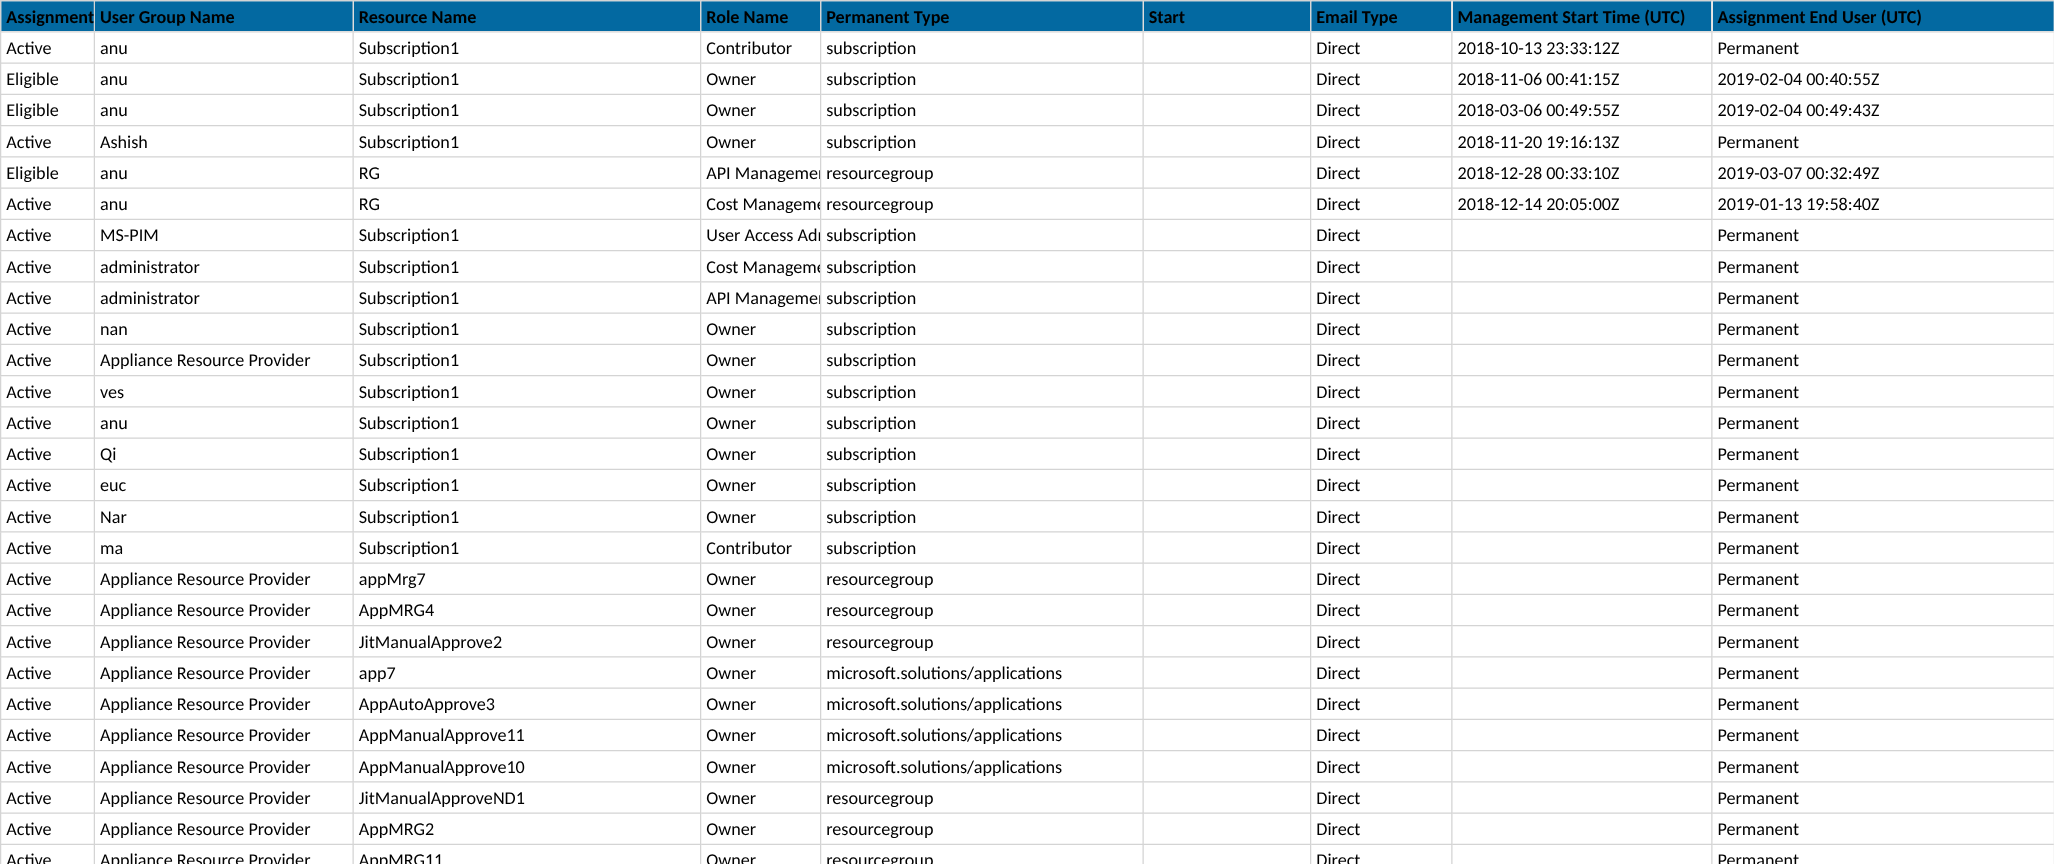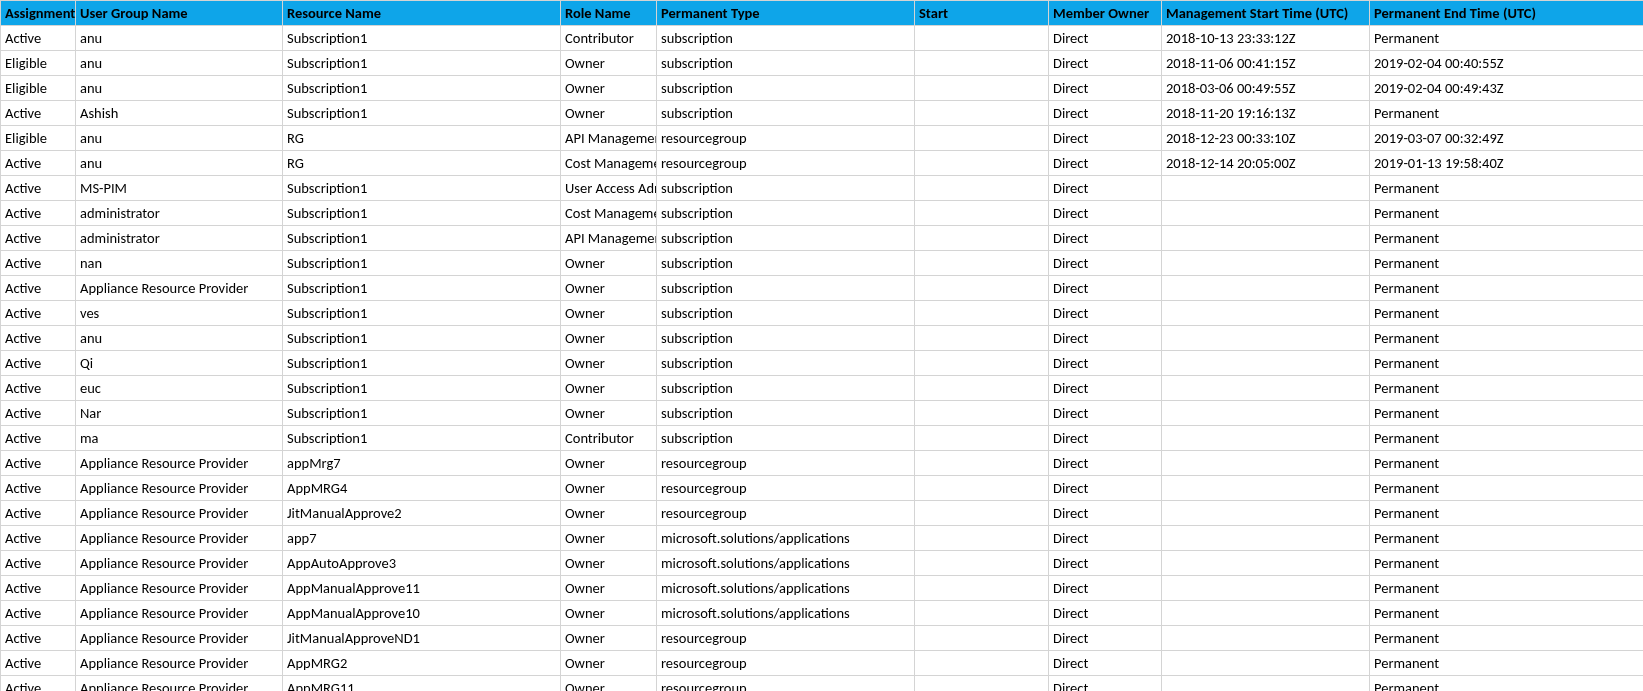--- a/index.html
+++ b/index.html
@@ -22,21 +22,21 @@
     padding: 3px 4px 3px 4px;
     text-align: left;
     vertical-align: bottom;
     overflow: hidden;
     white-space: nowrap;
     height: 22px;
     line-height: 18px;
   }
   th {
     font-weight: 700;
-    background: #0ea5e9;
+    background: #0369a1;
   }
   col.c0 { width: 75px; }
   col.c1 { width: 207px; }
   col.c2 { width: 278px; }
   col.c3 { width: 96px; }
   col.c4 { width: 258px; }
   col.c5 { width: 134px; }
   col.c6 { width: 113px; }
   col.c7 { width: 208px; }
   col.c8 { width: 274px; }
@@ -57,23 +57,23 @@
       <col class="c8">
   </colgroup>
   <thead>
     <tr>
       <th>Assignment</th>
       <th>User Group Name</th>
       <th>Resource Name</th>
       <th>Role Name</th>
       <th>Permanent Type</th>
       <th>Start</th>
-      <th>Member Owner</th>
+      <th>Email Type</th>
       <th>Management Start Time (UTC)</th>
-      <th>Permanent End Time (UTC)</th>
+      <th>Assignment End User (UTC)</th>
     </tr>
   </thead>
   <tbody id="tbody">
       <tr>
         <td>Active</td>
         <td>anu</td>
         <td>Subscription1</td>
         <td>Contributor</td>
         <td>subscription</td>
         <td></td>
@@ -115,21 +115,21 @@
         <td>Permanent</td>
       </tr>
       <tr>
         <td>Eligible</td>
         <td>anu</td>
         <td>RG</td>
         <td>API Management</td>
         <td>resourcegroup</td>
         <td></td>
         <td>Direct</td>
-        <td>2018-12-23 00:33:10Z</td>
+        <td>2018-12-28 00:33:10Z</td>
         <td>2019-03-07 00:32:49Z</td>
       </tr>
       <tr>
         <td>Active</td>
         <td>anu</td>
         <td>RG</td>
         <td>Cost Management</td>
         <td>resourcegroup</td>
         <td></td>
         <td>Direct</td>

